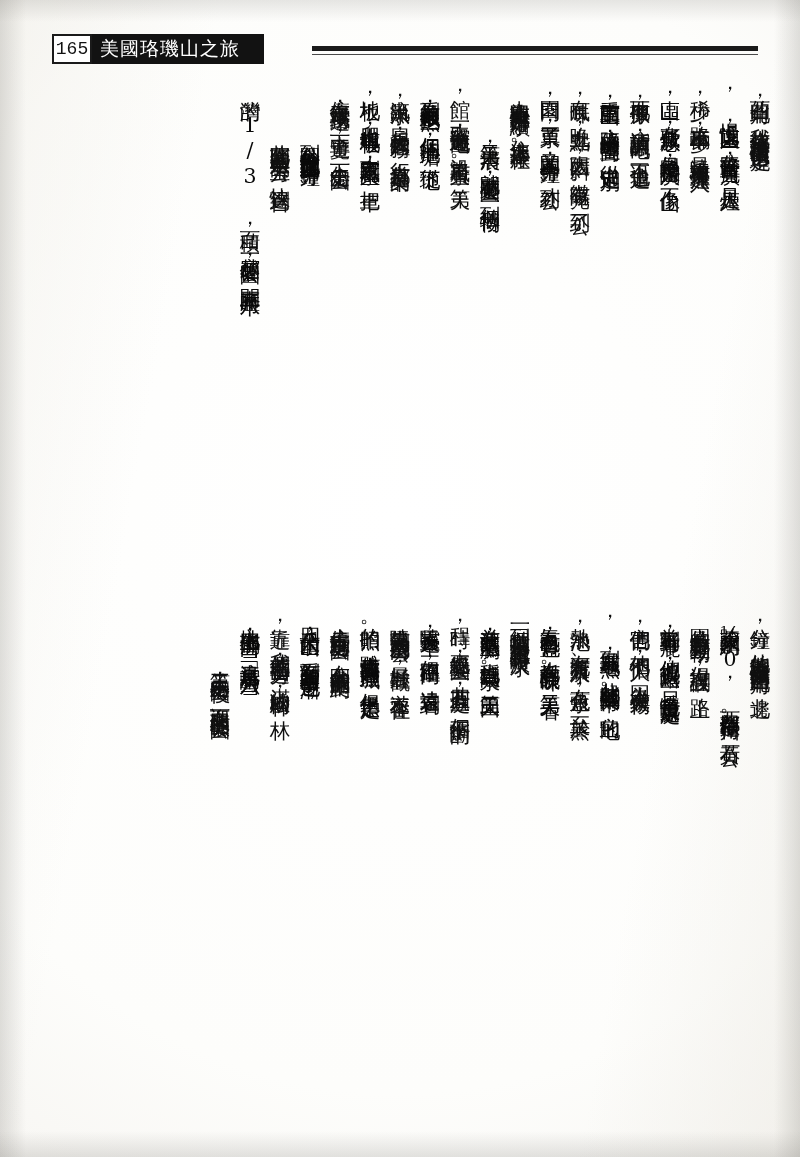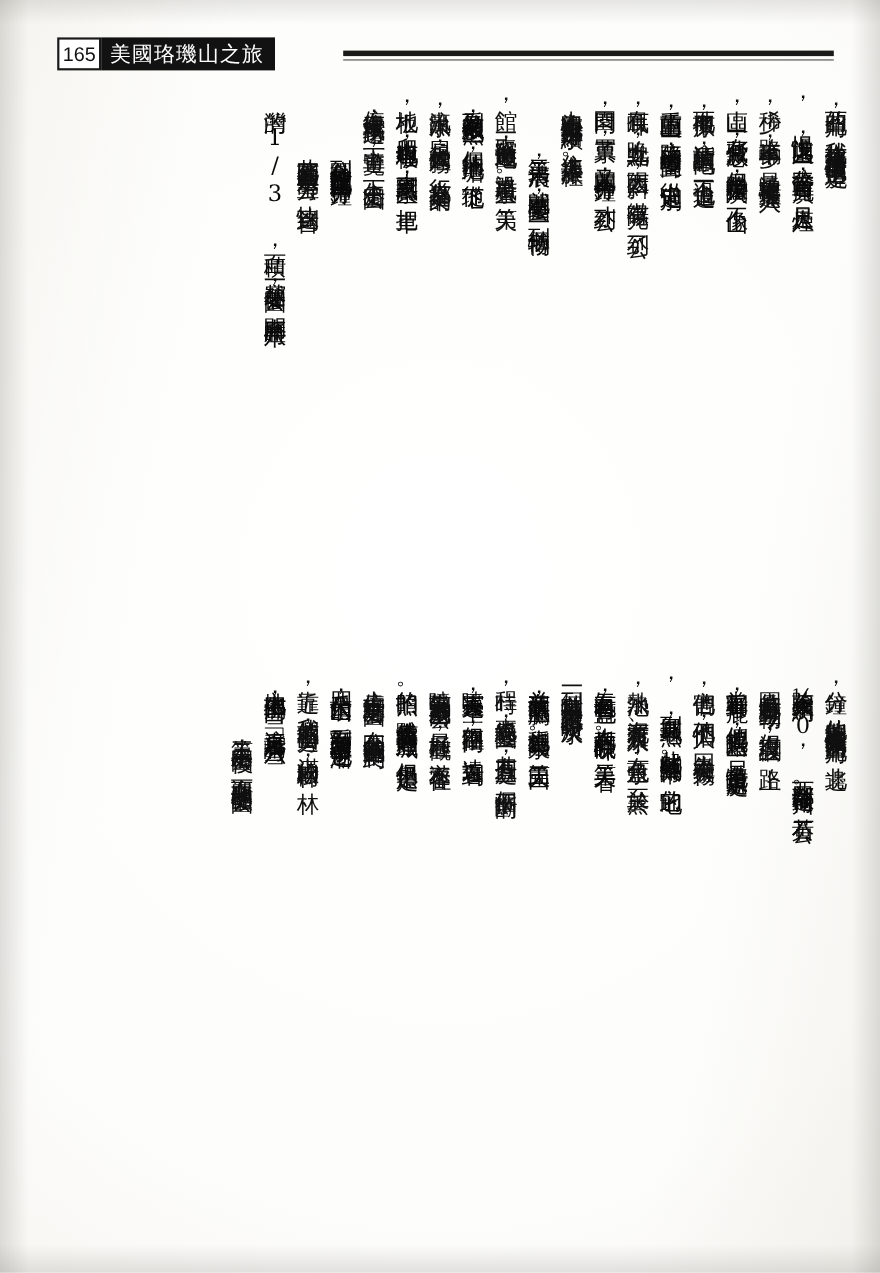--- a/index.html
+++ b/index.html
@@ -41,34 +41,34 @@
     top: 2px;
     width: 40px;
     height: 30px;
     border: 2px solid #1a1a1a;
     box-sizing: border-box;
     background: #ffffff;
     display: flex;
     align-items: center;
     justify-content: center;
     font-size: 18px;
-    font-family: Liberation Sans, sans-serif;
+    font-family: Liberation Mono, monospace;
     color: #111;
     letter-spacing: 0px;
   }
   .header-title {
     position: absolute;
     left: 40px;
     top: 2px;
     height: 30px;
     background: #121212;
     color: #ffffff;
     display: flex;
     align-items: center;
-    padding: 0 10px 0 8px;
+    padding: 0 24px 0 8px;
     font-size: 19px;
     letter-spacing: 1px;
     font-family: "DejaVu Serif", serif;
     box-sizing: border-box;
   }
   .header-rule {
     position: absolute;
     left: 260px;
     right: 0;
     top: 14px;

